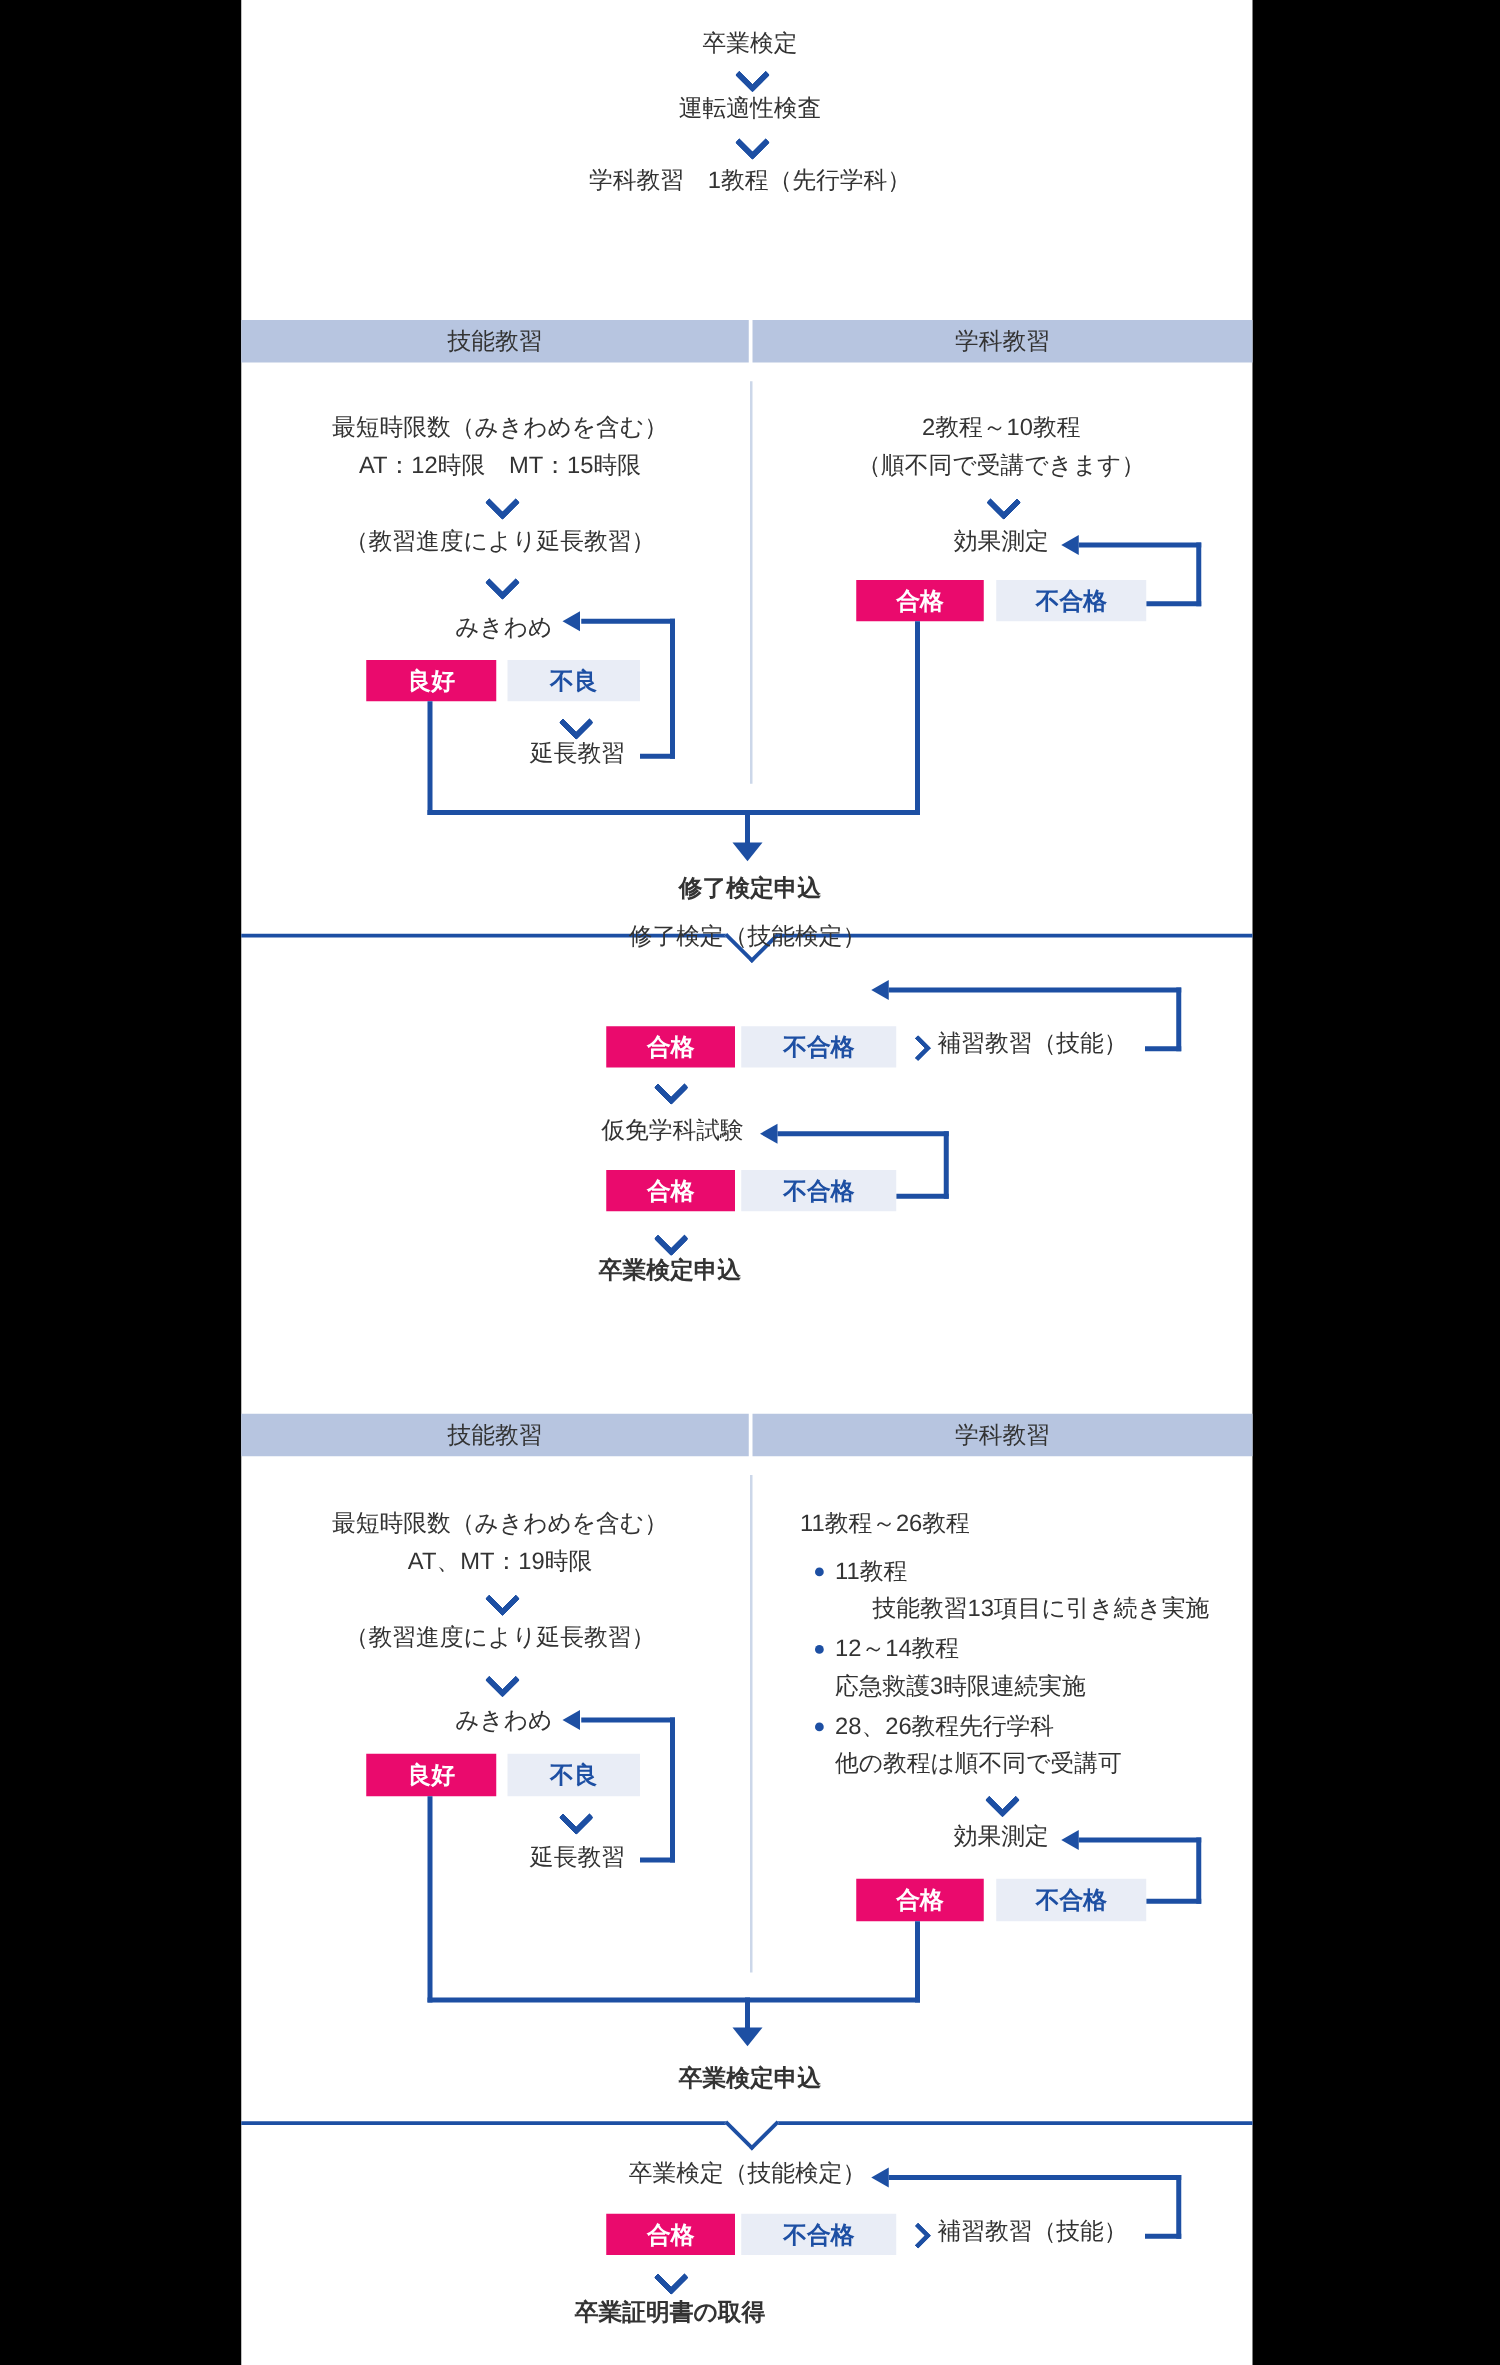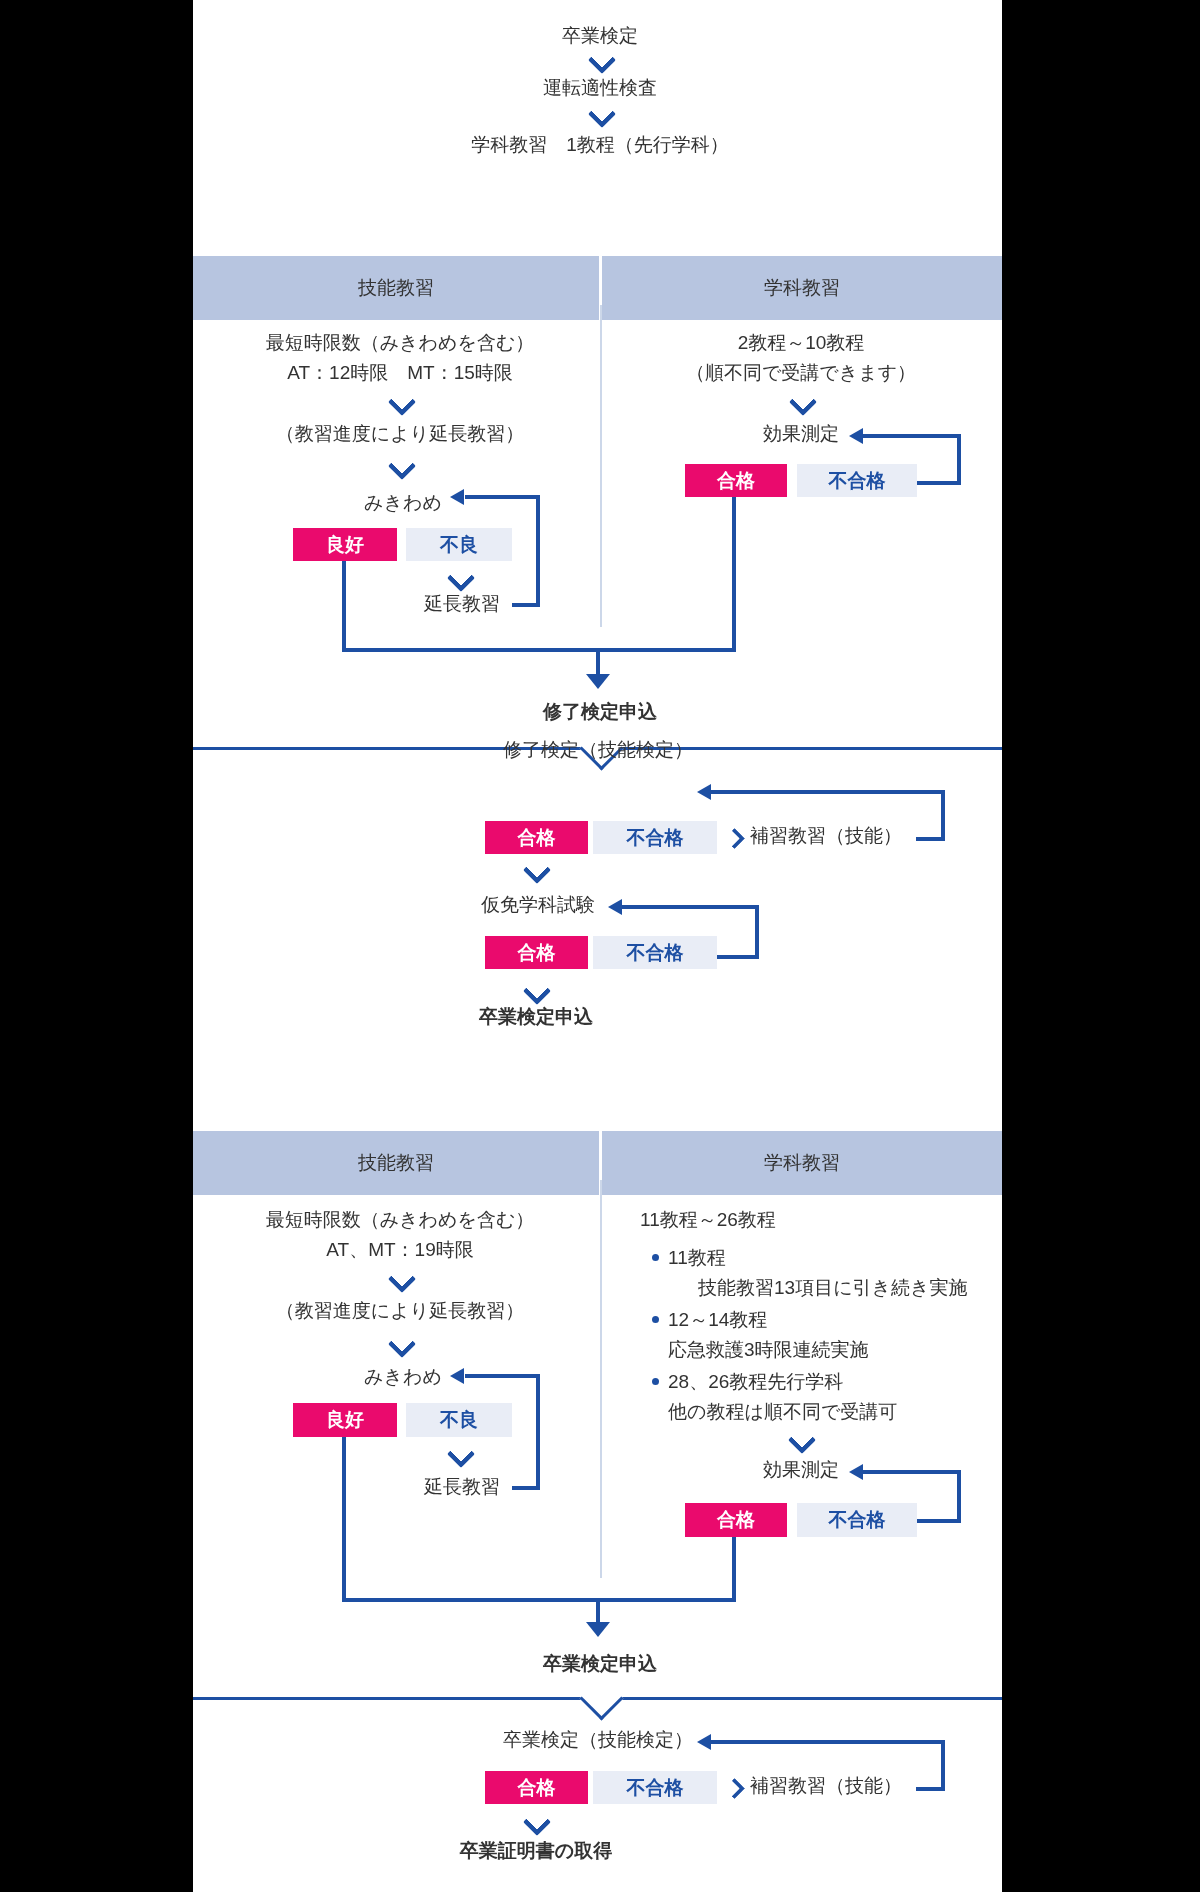--- a/index.html
+++ b/index.html
@@ -8,21 +8,21 @@
   .content{position:absolute;left:193px;top:0;width:809px;height:1892px;background:#fff;}
   .t{position:absolute;transform:translateX(-50%);white-space:nowrap;font-size:19px;
      line-height:24px;color:#333;text-align:center;}
   .tl{position:absolute;white-space:nowrap;font-size:19px;line-height:24px;color:#333;}
   .b{font-weight:700;}
   .banner{position:absolute;left:0;width:809px;background:#1c4b9e;display:flex;
           align-items:center;justify-content:center;}
   .banner-label{color:#fff;font-size:20px;font-weight:700;}
   .notch{position:absolute;width:0;height:0;border-left:29px solid transparent;
          border-right:29px solid transparent;border-top:20px solid #fff;}
-  .hcell{position:absolute;height:64px;background:#b7c5e0;display:flex;align-items:center;
+  .hcell{position:absolute;height:34px;background:#b7c5e0;display:flex;align-items:center;
          justify-content:center;font-size:19px;font-weight:500;color:#333;}
   .coldiv{position:absolute;width:2px;background:#ccd7e9;}
   .ln{position:absolute;background:#1d4fa3;}
   .thin{position:absolute;background:#1d4fa3;height:3px;}
   .chev{position:absolute;width:15px;height:15px;border-right:5px solid #1d4fa3;
         border-bottom:5px solid #1d4fa3;transform:rotate(45deg);border-radius:2px;}
   .chev-r{position:absolute;width:11px;height:11px;border-right:4px solid #1d4fa3;
           border-top:4px solid #1d4fa3;transform:rotate(45deg);border-radius:1px;}
   .ah-left{position:absolute;width:0;height:0;border-top:8px solid transparent;
            border-bottom:8px solid transparent;border-right:14px solid #1d4fa3;}

